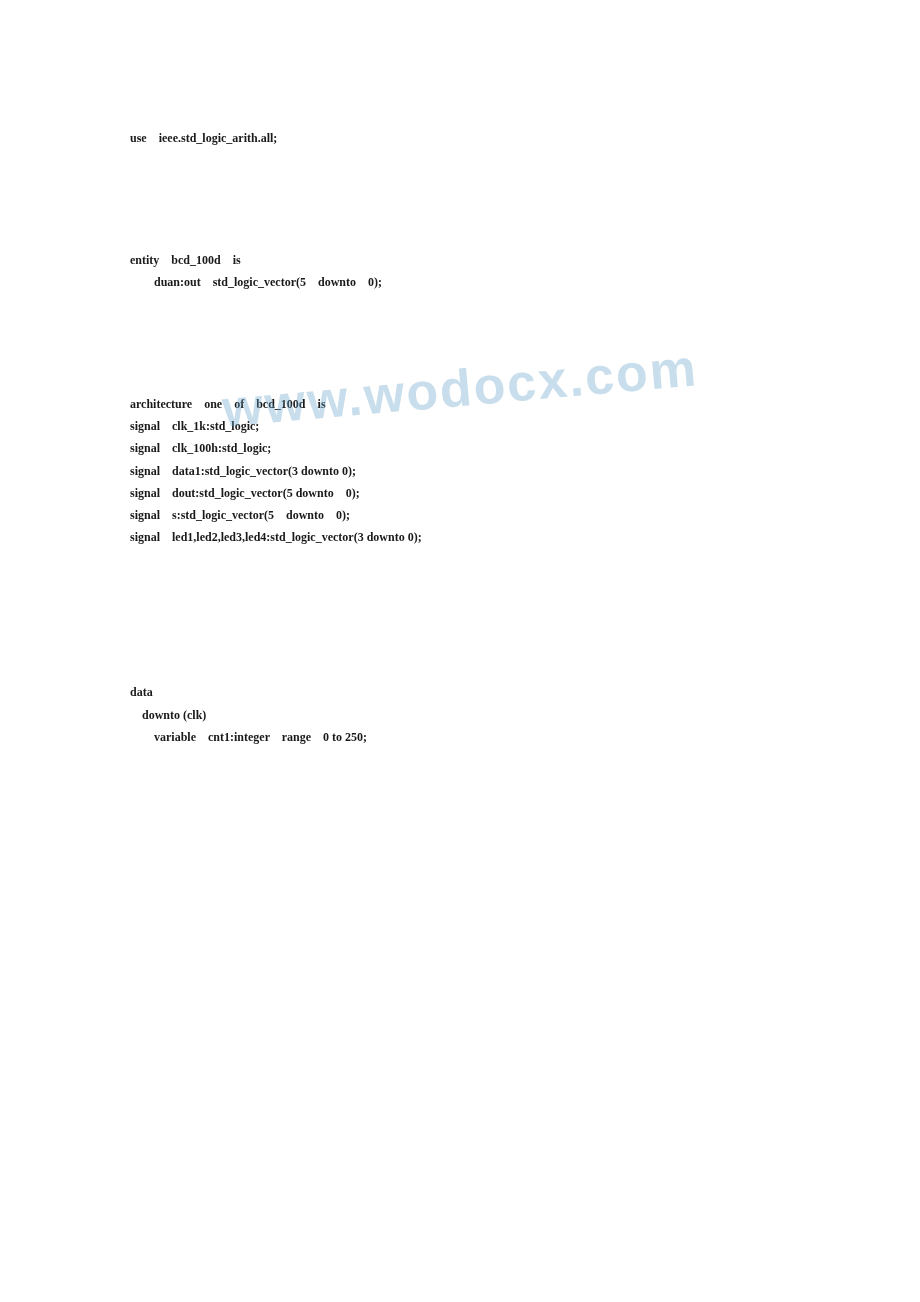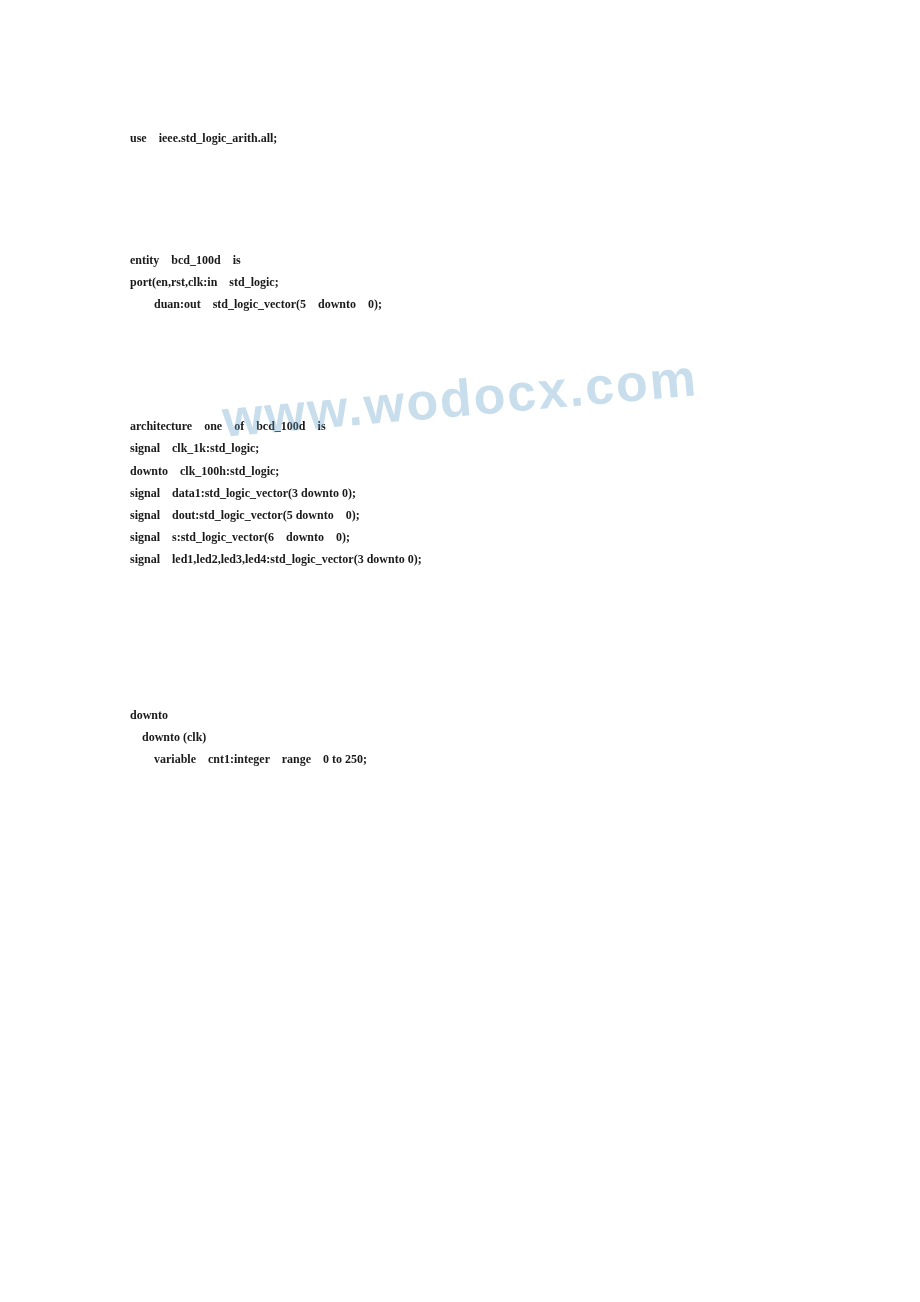--- a/index.html
+++ b/index.html
@@ -66,37 +66,36 @@
     <span class="blank-line"></span>
     <span class="blank-line"></span>
 
     <span class="code-line">use    ieee.std_logic_arith.all;</span>
 
     <span class="blank-line"></span>
     <span class="blank-line"></span>
     <span class="blank-line"></span>
 
     <span class="code-line">entity    bcd_100d    is</span>
-    <span class="code-line">port(en,rst,clk:in    std_logic;</span>
     <span class="code-line">        duan:out    std_logic_vector(5    downto    0);</span>
 
     <span class="blank-line"></span>
     <span class="blank-line"></span>
     <span class="blank-line"></span>
 
     <span class="code-line">architecture    one    of    bcd_100d    is</span>
     <span class="code-line">signal    clk_1k:std_logic;</span>
-    <span class="code-line">downto    clk_100h:std_logic;</span>
+    <span class="code-line">signal    clk_100h:std_logic;</span>
     <span class="code-line">signal    data1:std_logic_vector(3 downto 0);</span>
     <span class="code-line">signal    dout:std_logic_vector(5 downto    0);</span>
-    <span class="code-line">signal    s:std_logic_vector(6    downto    0);</span>
+    <span class="code-line">signal    s:std_logic_vector(5    downto    0);</span>
     <span class="code-line">signal    led1,led2,led3,led4:std_logic_vector(3 downto 0);</span>
 
     <span class="blank-line"></span>
     <span class="blank-line"></span>
     <span class="blank-line"></span>
     <span class="blank-line"></span>
 
-    <span class="code-line">downto</span>
+    <span class="code-line">data</span>
     <span class="code-line">    downto (clk)</span>
     <span class="code-line">        variable    cnt1:integer    range    0 to 250;</span>
   </div>
 </div>
 
 </body></html>

